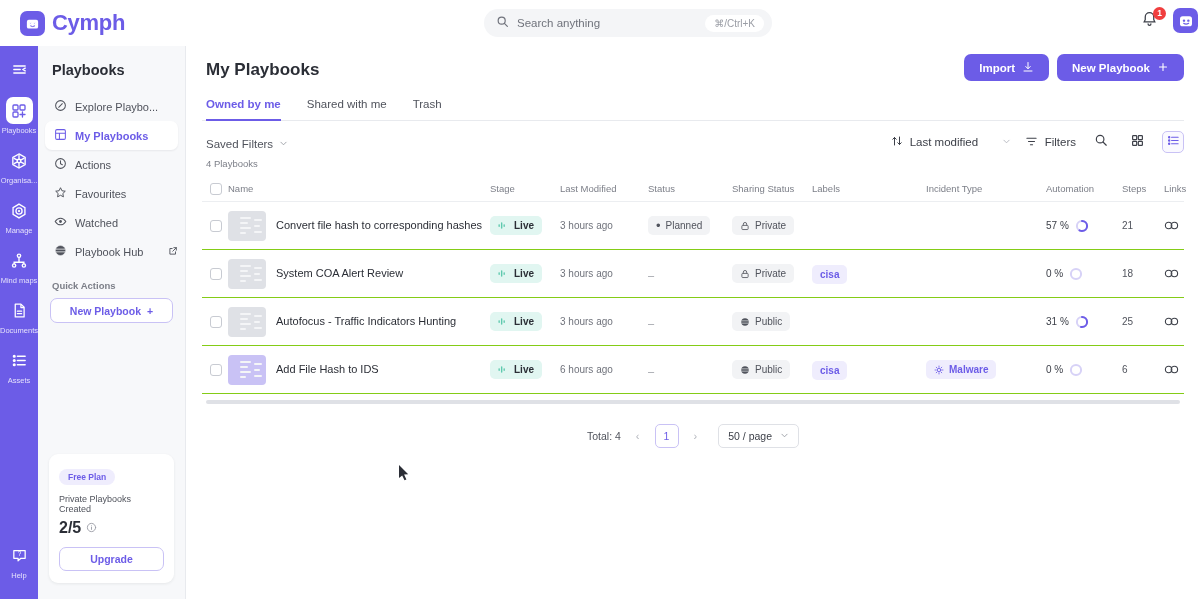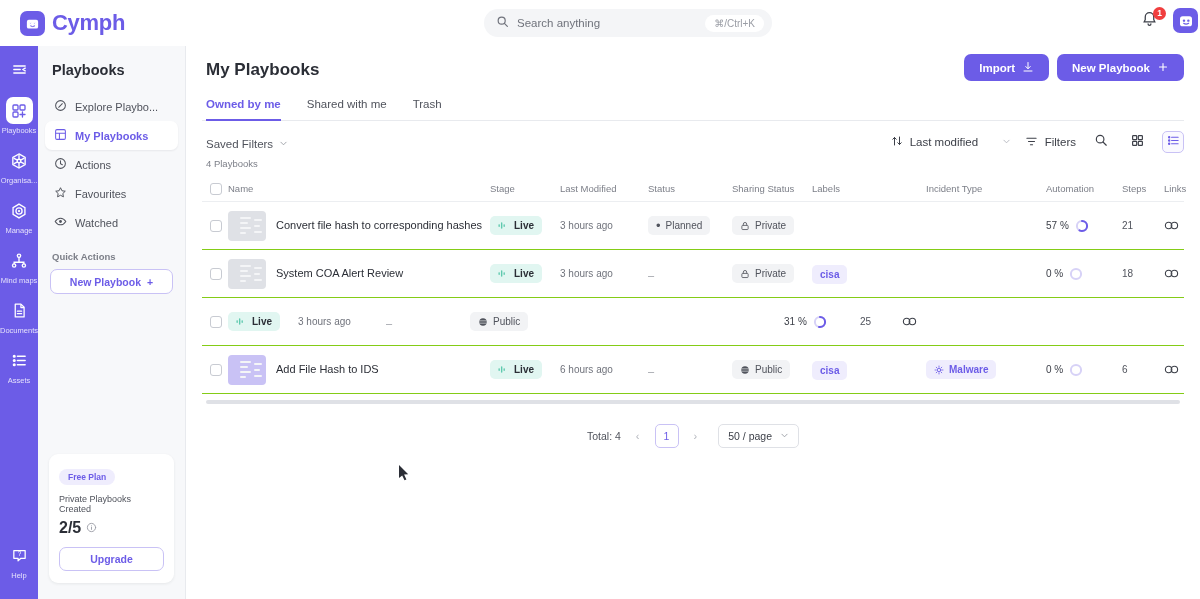--- a/index.html
+++ b/index.html
@@ -449,20 +449,34 @@
     <div class="nav-item">
       <span>
         <svg width="13" height="13" viewBox="0 0 24 24" fill="none" stroke="#50535c" stroke-width="1.9">
           <path d="M2.2 12S6 5.8 12 5.8 21.8 12 21.8 12 18 18.2 12 18.2 2.2 12 2.2 12z"></path>
           <circle cx="12" cy="12" r="2.6" fill="#50535c" stroke="none"></circle>
         </svg>
       </span>
       <span class="nav-label">Watched</span>
     </div>
 
+    <div class="nav-item">
+      <span>
+        <svg width="13" height="13" viewBox="0 0 24 24" fill="#50535c" stroke="#50535c" stroke-width="1">
+          <circle cx="12" cy="12" r="8.5"></circle>
+          <path d="M3.5 9.5h17M3.5 14.5h17" stroke="#f7f8fa" stroke-width="1.4"></path>
+        </svg>
+      </span>
+      <span class="nav-label">Playbook Hub</span>
+      <span>
+        <svg width="10" height="10" viewBox="0 0 24 24" fill="none" stroke="#50535c" stroke-width="2.2" stroke-linecap="round">
+          <path d="M14 4h6v6M20 4l-8.5 8.5M18 14v5.5H4.5V6H10"></path>
+        </svg>
+      </span>
+    </div>
 
     <div class="quick-title">Quick Actions</div>
 
     <div class="newpb-btn">
       <span>New Playbook</span>
       <span>+</span>
     </div>
 
     <div class="side-spacer"></div>
 
@@ -676,20 +690,32 @@
             </div>
             <div class="c-steps steps-txt">18</div>
             <div class="c-links"><svg width="15" height="11" viewBox="0 0 26 16" fill="none" stroke="#3d4049" stroke-width="1.9">
                 <circle cx="8" cy="8" r="5.6"></circle>
                 <circle cx="18" cy="8" r="5.6"></circle>
               </svg></div>
           </div>
           <div class="trow">
             <div class="c-check">
               <span class="cbx"></span>
+            </div>
+            <div class="c-name">
+              <div class="thumb">
+                <span class="ln" style="left:12px;top:6px;width:11px"></span>
+                <span class="ln" style="left:12px;top:11px;width:8px"></span>
+                <span class="ln" style="left:12px;top:16px;width:11px"></span>
+                <span class="ln" style="left:26px;top:8px;width:8px"></span>
+                <span class="ln" style="left:26px;top:14px;width:6px"></span>
+                <span class="ln" style="left:26px;top:20px;width:8px"></span>
+                <span class="ln" style="left:12px;top:21px;width:6px"></span>
+              </div>
+              <span class="row-name">Autofocus - Traffic Indicators Hunting</span>
             </div>
             <div class="c-stage"><span class="pill pill-live"><svg width="11" height="9" viewBox="0 0 24 18" fill="#5ec9ae">
                   <rect x="1" y="6" width="3" height="6" rx="1.4"></rect>
                   <rect x="6.5" y="2" width="3" height="14" rx="1.4"></rect>
                   <rect x="12" y="6" width="3" height="6" rx="1.4"></rect>
                 </svg>Live</span></div>
             <div class="c-mod cell-txt">3 hours ago</div>
             <div class="c-status"><span class="dash">–</span></div>
             <div class="c-share"><span class="pill pill-grey"><svg width="10" height="10" viewBox="0 0 24 24" fill="#50535c">
                   <circle cx="12" cy="12" r="9"></circle>

